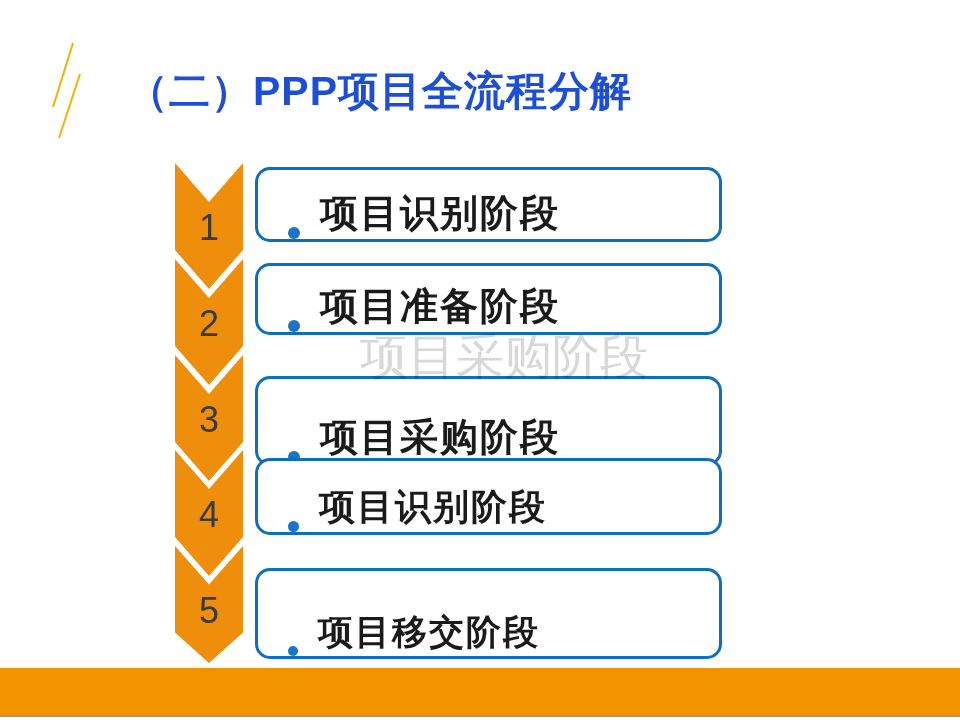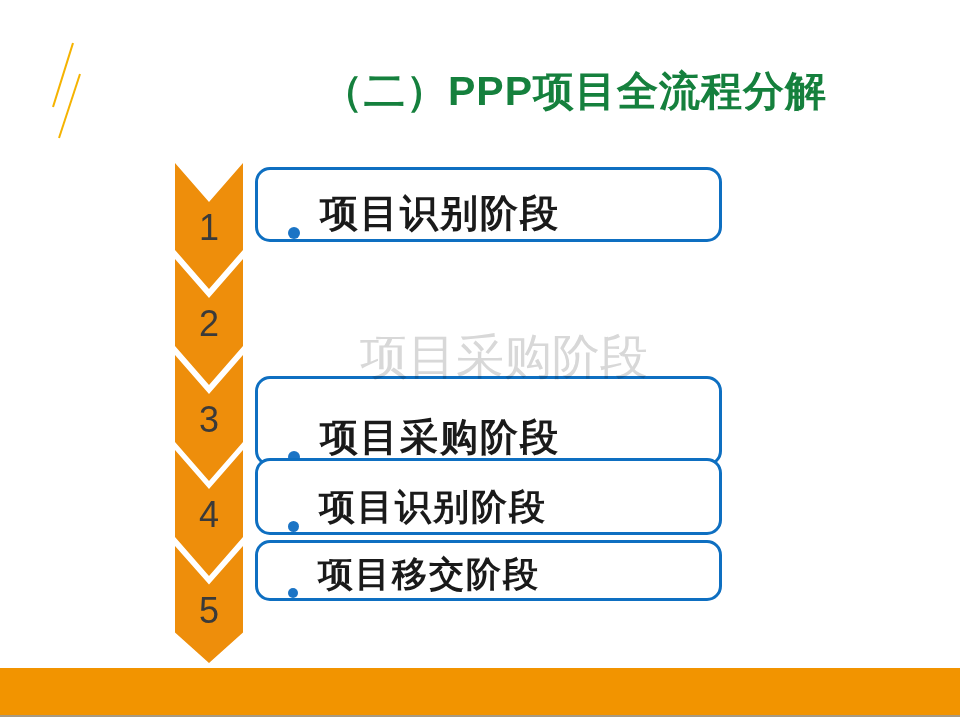--- a/index.html
+++ b/index.html
@@ -5,22 +5,22 @@
   html,body{margin:0;padding:0;background:#ffffff;}
   .slide{
     position:relative;width:960px;height:720px;background:#ffffff;
     overflow:hidden;font-family:"Liberation Sans","DejaVu Sans",sans-serif;
   }
   
   .decor-svg{position:absolute;left:0;top:0;width:960px;height:160px;}
   
   .slide-title{
     position:absolute;left:127px;top:64px;width:700px;height:54px;
-    font-size:41px;line-height:54px;font-weight:600;color:#15803d;
-    letter-spacing:1px;white-space:nowrap;text-align:right;
+    font-size:41px;line-height:54px;font-weight:600;color:#1d4ed8;
+    letter-spacing:1px;white-space:nowrap;
   }
   
   .chev{
     position:absolute;left:175px;width:68px;height:126px;background:#ee8e0b;
     clip-path:polygon(0 0,50% 31%,100% 0,100% 69%,50% 100%,0 69%);
   }
   .chev.s1{top:163px}.chev.s2{top:259px}.chev.s3{top:355px}.chev.s4{top:450px}
   .chev.s5{top:546px;height:117px;clip-path:polygon(0 0,50% 33%,100% 0,100% 74%,50% 100%,0 74%);}
   .stage-num{
     position:absolute;left:175px;width:68px;height:38px;text-align:center;
@@ -31,21 +31,21 @@
   
   .stage-box{
     position:absolute;left:255px;width:467px;box-sizing:border-box;
     background:#ffffff;border:3px solid #0e6fc1;border-radius:15px;
     display:flex;align-items:flex-end;z-index:2;
   }
   .stage-box.b1{top:167px;height:75px}
   .stage-box.b2{top:263px;height:72px}
   .stage-box.b3{top:376px;height:90px}
   .stage-box.b4{top:458px;height:77px}
-  .stage-box.b5{top:540px;height:61px}
+  .stage-box.b5{top:568px;height:91px}
   .bullet{
     flex:0 0 auto;width:12px;height:12px;border-radius:50%;
     background:#1b74c5;margin-left:30px;
   }
   .stage-box.b4 .bullet{width:11px;height:11px}
   .stage-box.b5 .bullet{width:10px;height:10px}
   .stage-label{
     margin-left:20px;font-size:38px;font-weight:700;color:#1a1a1a;
     letter-spacing:2px;white-space:nowrap;
   }
@@ -90,20 +90,24 @@
   <div class="stage-num n1">1</div>
   <div class="stage-num n2">2</div>
   <div class="stage-num n3">3</div>
   <div class="stage-num n4">4</div>
   <div class="stage-num n5">5</div>
 
   <div class="stage-box b1">
     <span class="bullet"></span>
     <span class="stage-label">项目识别阶段</span>
   </div>
+  <div class="stage-box b2">
+    <span class="bullet"></span>
+    <span class="stage-label">项目准备阶段</span>
+  </div>
   <div class="stage-box b3">
     <span class="bullet"></span>
     <span class="stage-label">项目采购阶段</span>
   </div>
   <div class="stage-box b4">
     <span class="bullet"></span>
     <span class="stage-label">项目识别阶段</span>
   </div>
   <div class="stage-box b5">
     <span class="bullet"></span>

